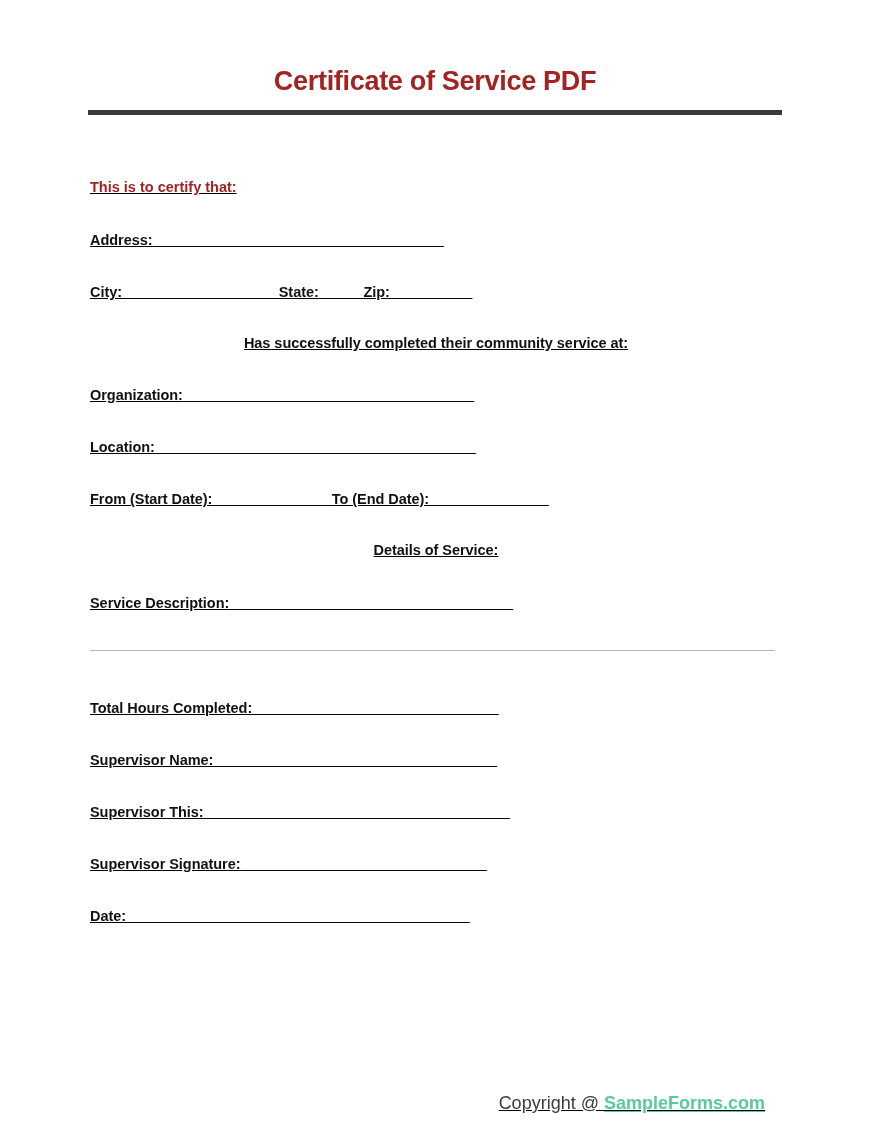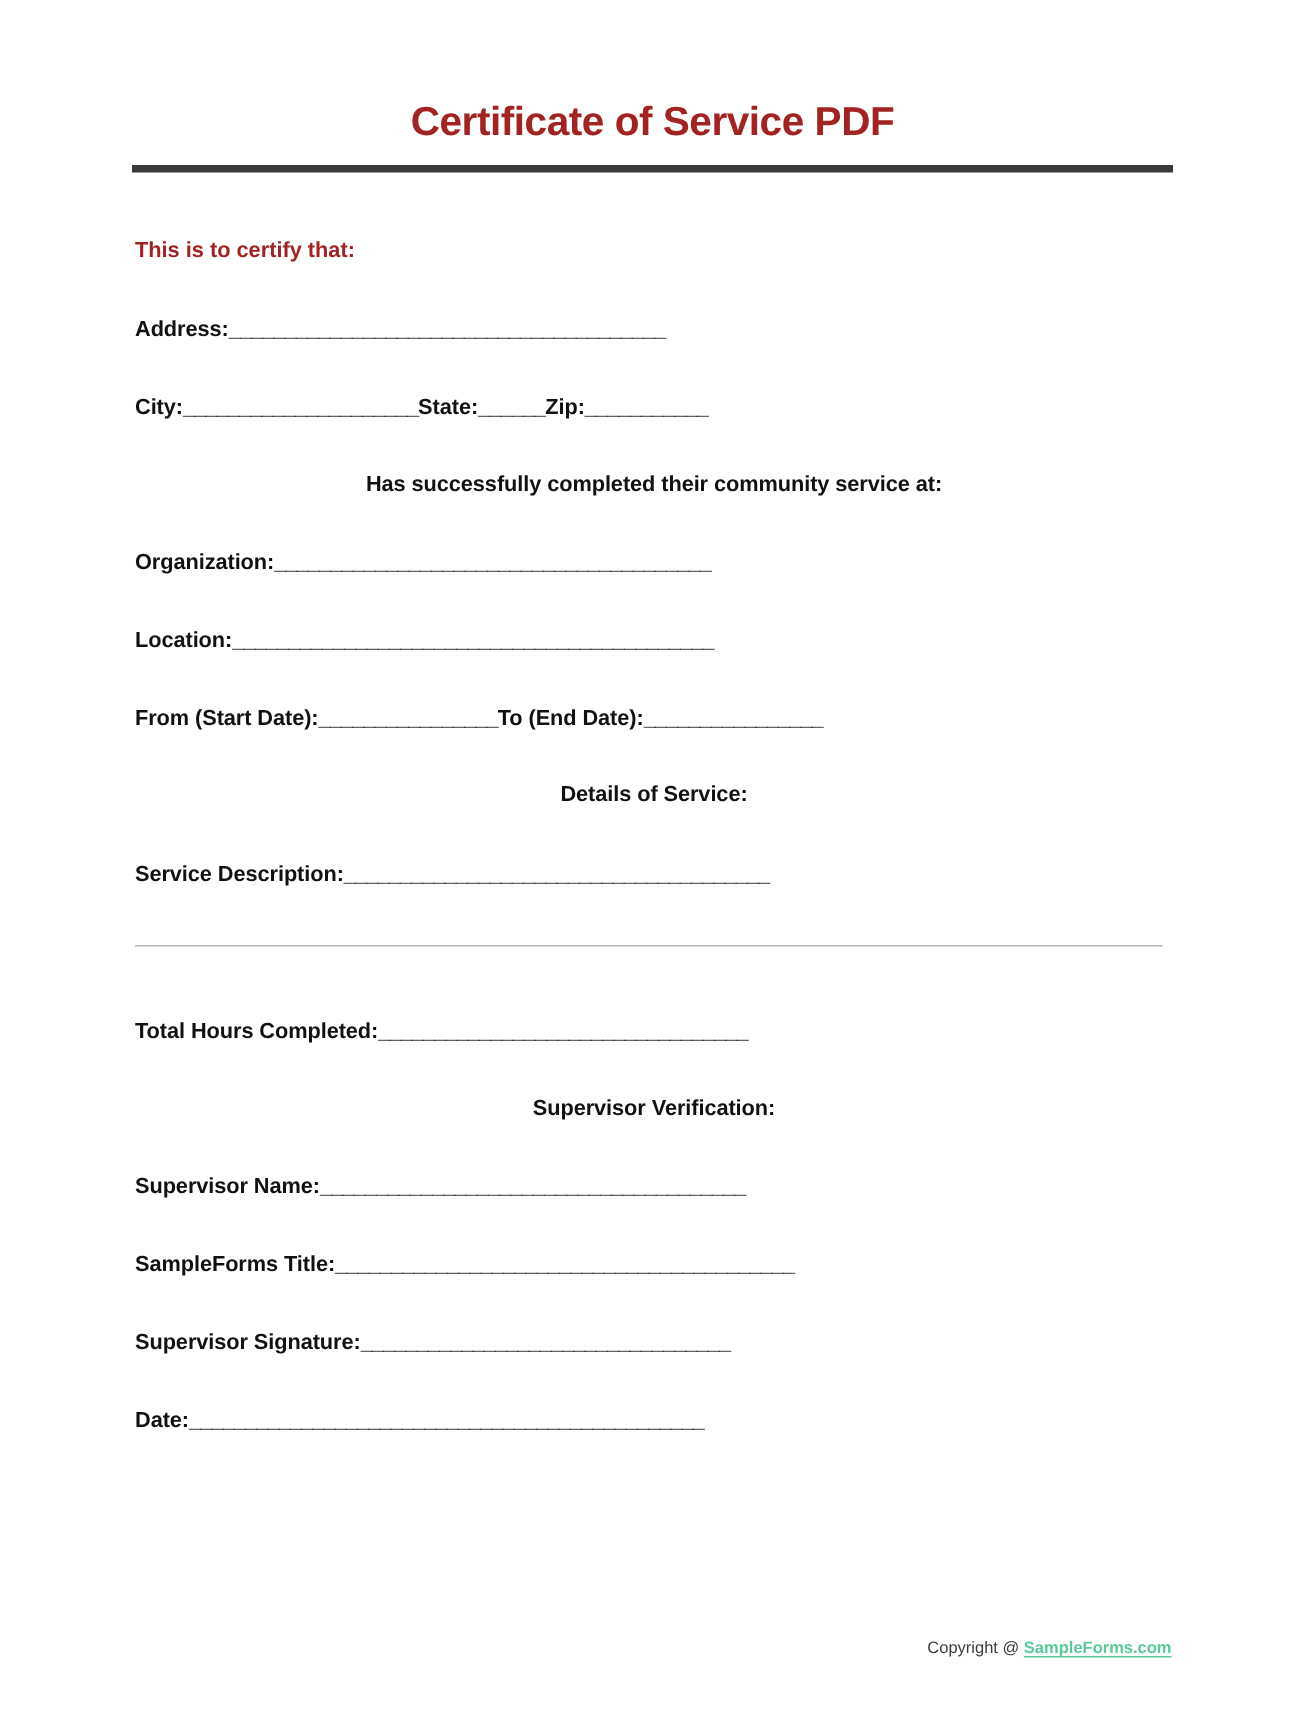--- a/index.html
+++ b/index.html
@@ -47,21 +47,22 @@
 
   .title-rule {
     margin-top: 14px;
     width: 694px;
     height: 5px;
     background: #3a3a3a;
   }
 
   
   .body-block {
-    padding-top: 44px;
+    padding-top: 64px;
+    text-decoration: underline;
   }
 
   .certify-line {
     font-size: 14.5px;
     font-weight: bold;
     color: #a32323;
     line-height: 1.2;
     margin: 0 0 0 2px;
   }
 
@@ -98,25 +99,26 @@
     margin: 0 0 0 2px;
   }
 
   .divider-gap {
     height: 14px;
   }
 
   
   .footer {
     position: absolute;
-    right: 95px;
+    right: 111px;
     top: 1093px;
-    font-size: 11px;
+    font-size: 18px;
     line-height: 1.2;
     white-space: nowrap;
+    text-decoration: underline;
   }
   .footer .copy-text {
     color: #3c3c3c;
     font-weight: normal;
     font-family: "Liberation Sans", sans-serif;
   }
   .footer .brand-link {
     color: #5bc99a;
     font-weight: bold;
     text-decoration: underline;
@@ -171,28 +173,27 @@
 
       <div class="divider-wrap">
         <hr class="divider">
       </div>
       <div class="divider-gap"></div>
 
       <p class="form-row">
         <span>Total Hours Completed:</span><span class="blank">_________________________________</span>
       </p>
 
-      <p class="form-row heading-row">Supervisor Verification:</p>
 
       <p class="form-row">
         <span>Supervisor Name:</span><span class="blank">______________________________________</span>
       </p>
 
       <p class="form-row">
-        <span>SampleForms Title:</span><span class="blank">_________________________________________</span>
+        <span>Supervisor This:</span><span class="blank">_________________________________________</span>
       </p>
 
       <p class="form-row">
         <span>Supervisor Signature:</span><span class="blank">_________________________________</span>
       </p>
 
       <p class="form-row">
         <span>Date:</span><span class="blank">______________________________________________</span>
       </p>
 

